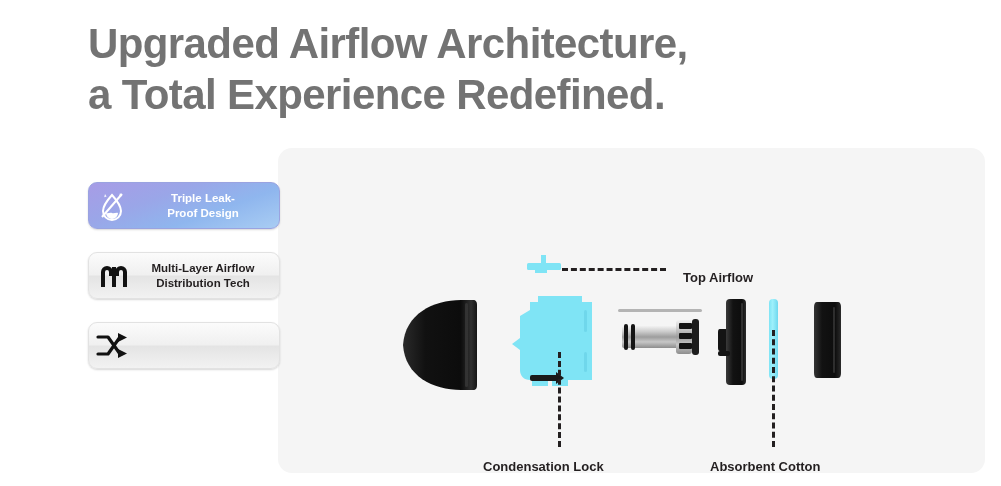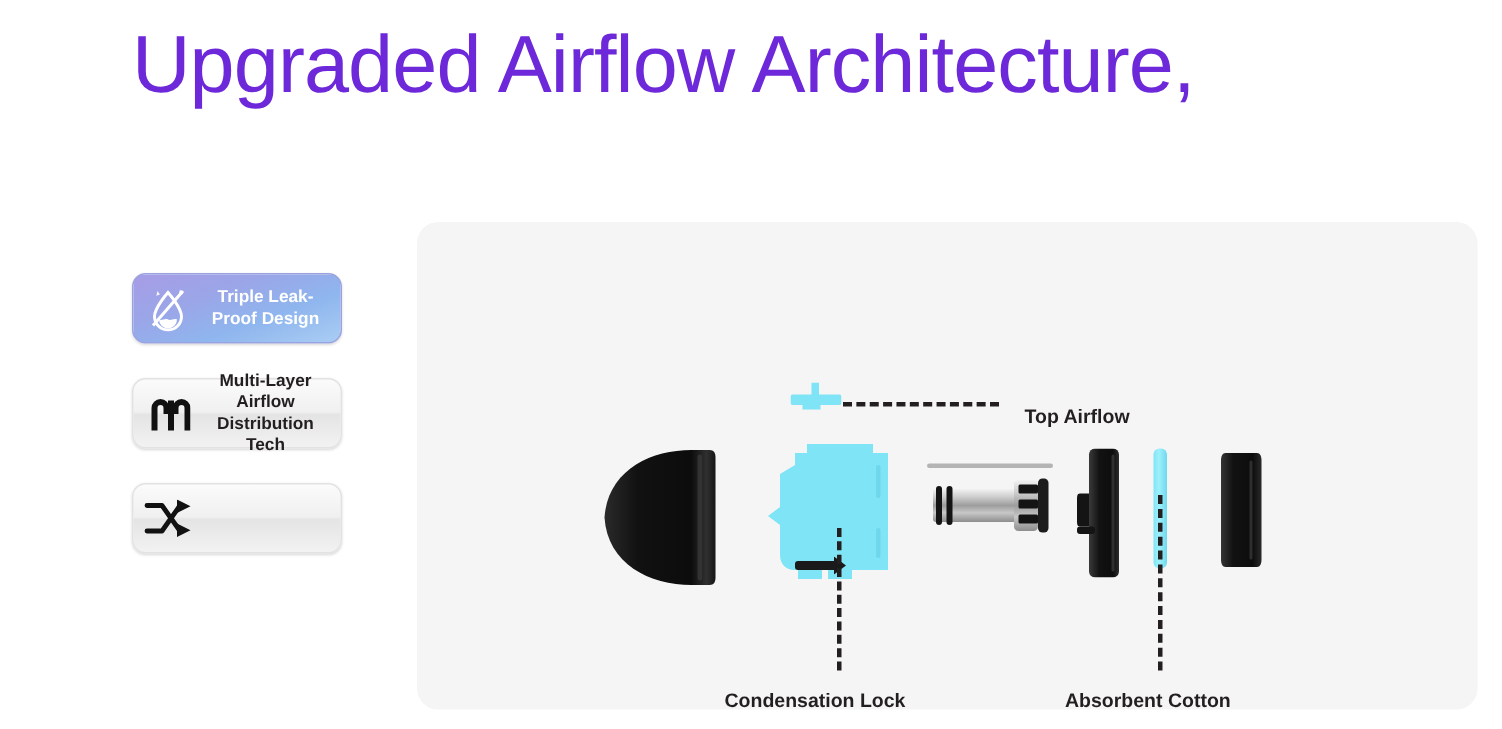--- a/index.html
+++ b/index.html
@@ -17,25 +17,25 @@
   }
 
   
   #headline {
     position: absolute;
     left: 88px;
     top: 18px;
     width: 780px;
   }
   #headline .line {
-    font-size: 54px;
-    font-weight: normal;
+    font-size: 42px;
+    font-weight: bold;
     letter-spacing: -0.6px;
     line-height: 51px;
-    color: #6d28d9;
+    color: #737373;
     white-space: nowrap;
   }
 
   
   #diagram-panel {
     position: absolute;
     left: 278px;
     top: 148px;
     width: 707px;
     height: 325px;
@@ -45,21 +45,21 @@
 
   
   #feature-list {
     position: absolute;
     left: 88px;
     top: 182px;
     width: 174px;
   }
   .feature-item {
     position: relative;
-    width: 140px;
+    width: 192px;
     height: 47px;
     border-radius: 9px;
     margin-bottom: 23px;
     display: flex;
     align-items: center;
     box-sizing: border-box;
     box-shadow: 0 1px 2px rgba(0,0,0,0.16);
   }
   .feature-item.plain {
     background: linear-gradient(180deg, #fbfbfb 0%, #f0f0f0 48%, #e4e4e4 52%, #f2f2f2 100%);
@@ -181,20 +181,21 @@
     left: 772px;
     top: 330px;
     height: 117px;
   }
 </style>
 </head>
 <body>
 
 <div id="headline">
   <div class="line">Upgraded Airflow Architecture,</div>
+  <div class="line">a Total Experience Redefined.</div>
 </div>
 
 <div id="diagram-panel">
 
   <div class="part" id="part-topairflow" style="left:249px; top:107px;">
     <svg width="34" height="20" viewBox="0 0 34 20">
       <rect x="14" y="0" width="5" height="9" fill="#7fe4f5"></rect>
       <rect x="0" y="8" width="34" height="7" rx="1.5" fill="#7fe4f5"></rect>
       <rect x="8" y="14" width="12" height="4" fill="#7fe4f5"></rect>
     </svg>

